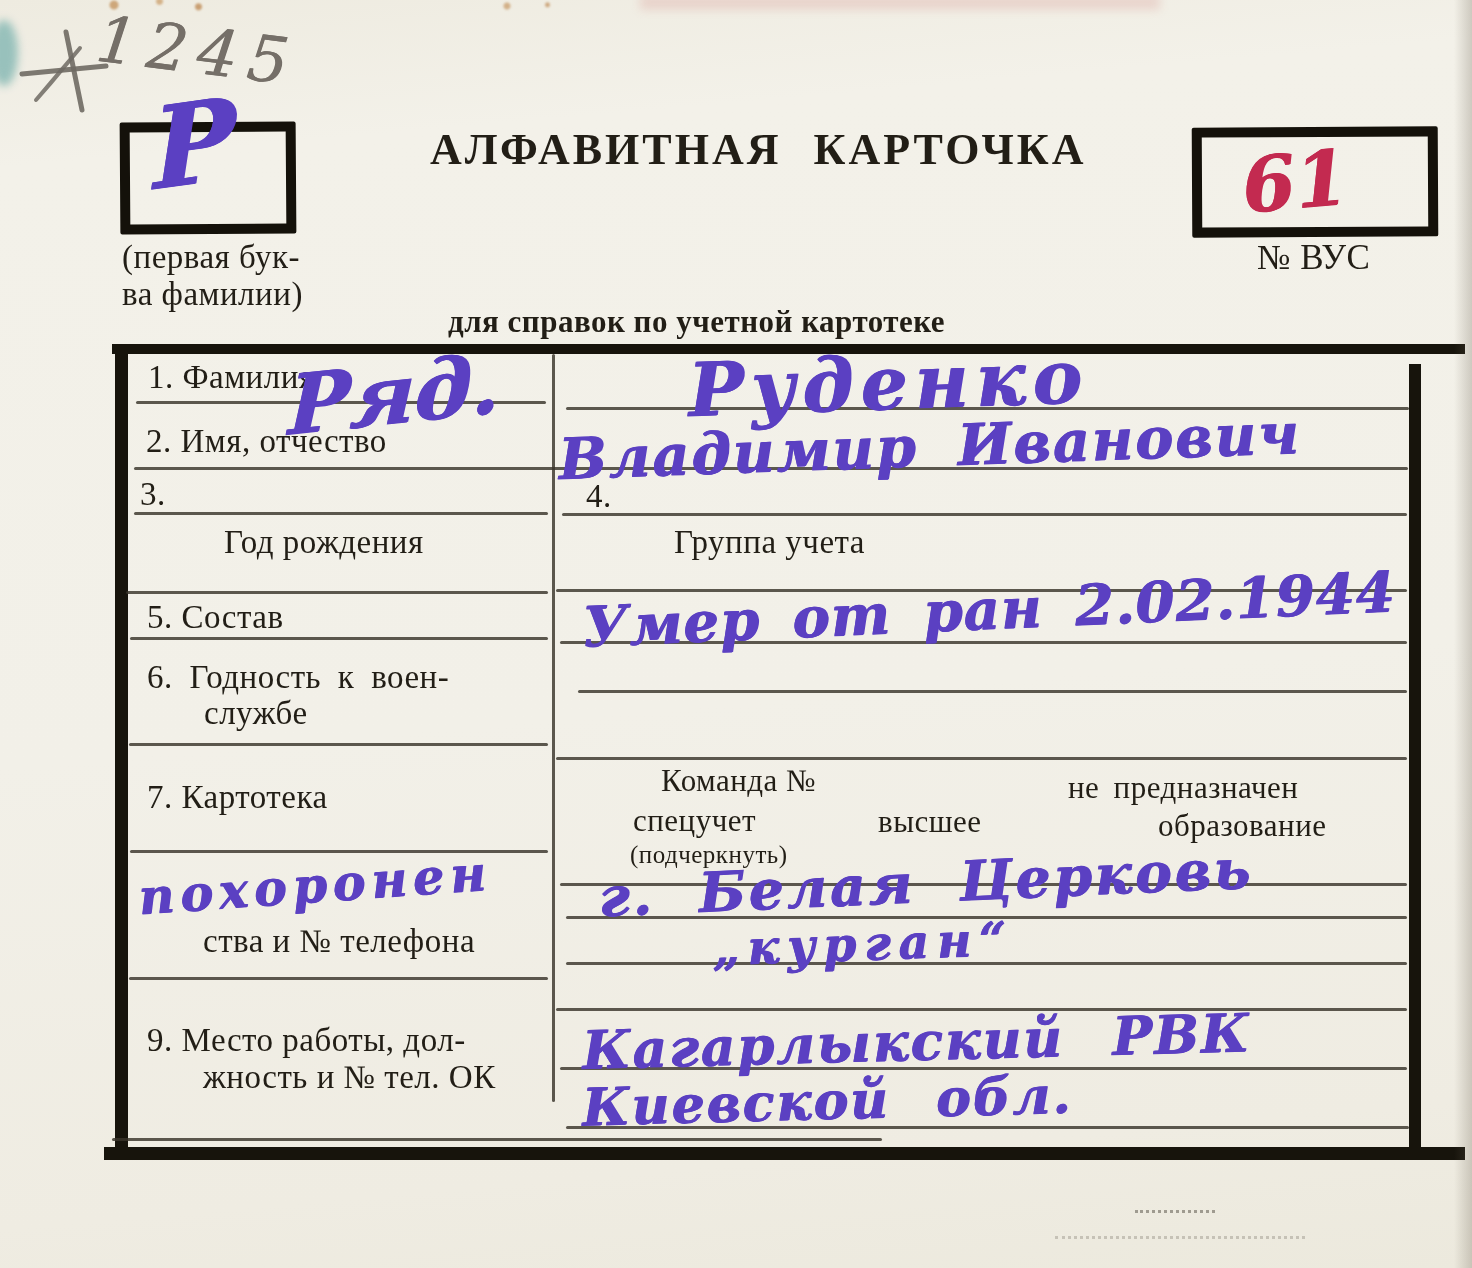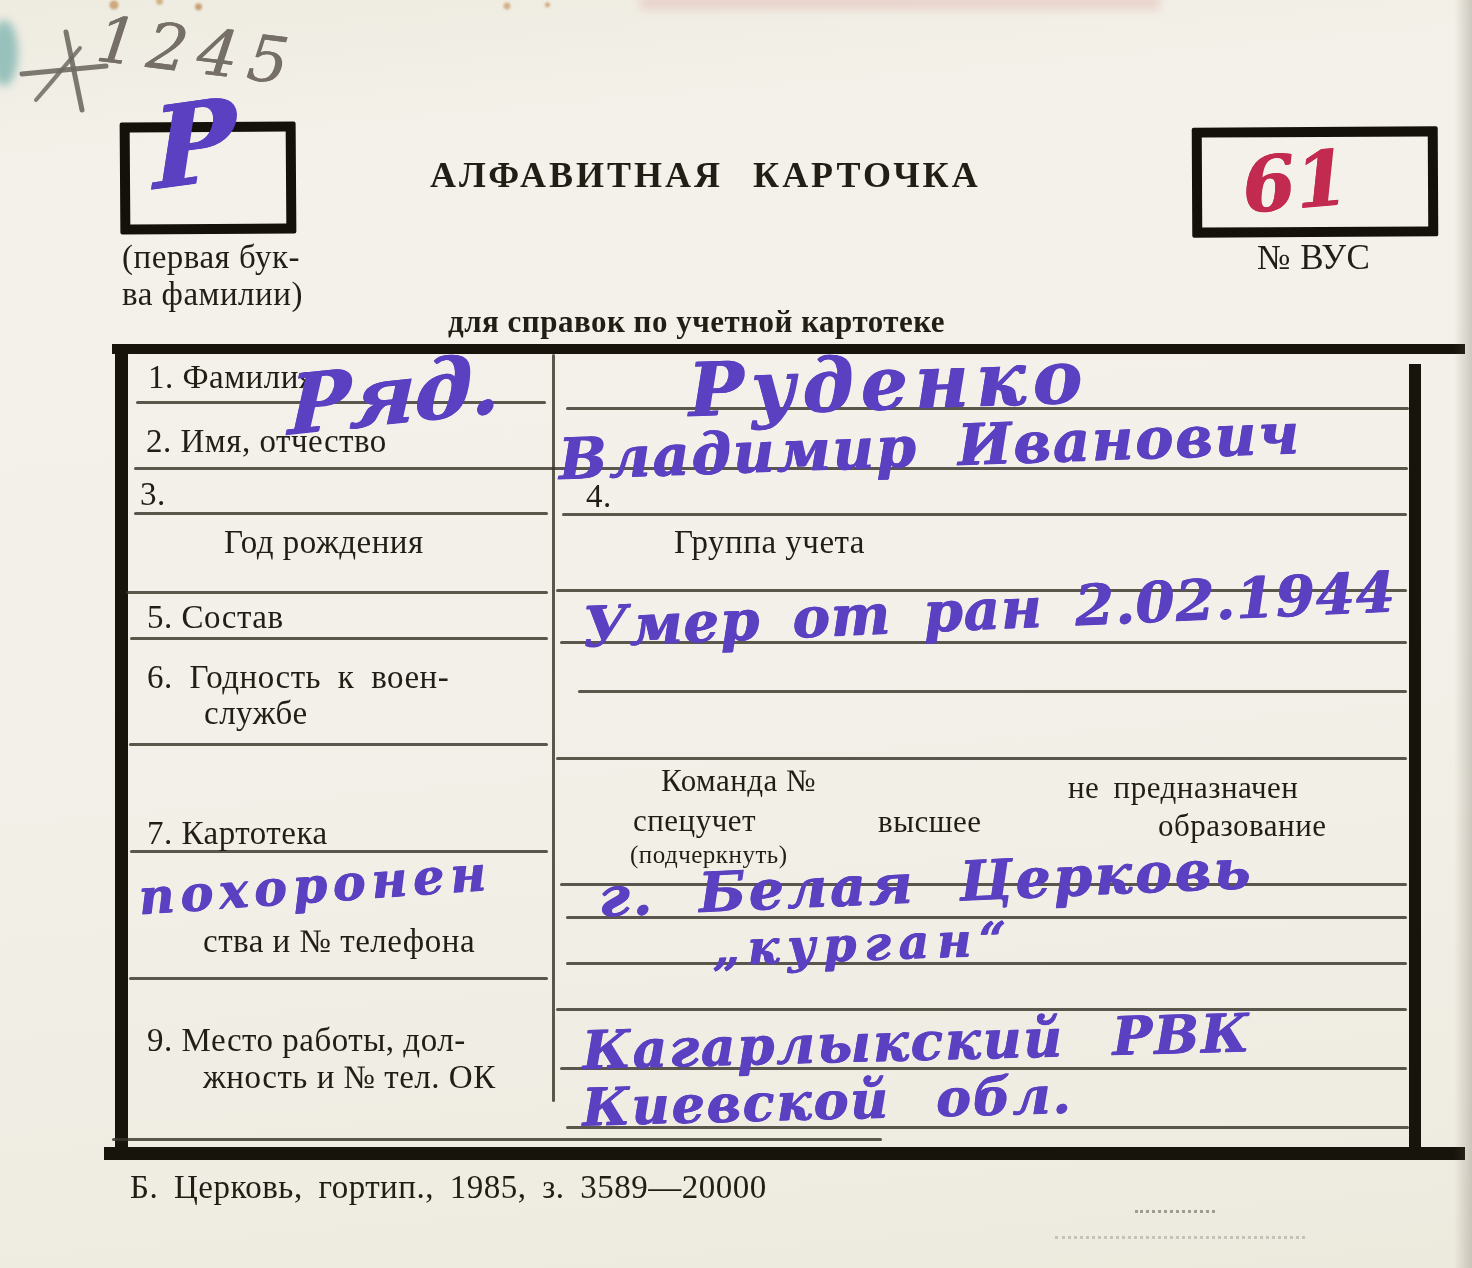--- a/index.html
+++ b/index.html
@@ -43,21 +43,21 @@
     <path d="M52 6 L68 84" stroke="#6f6a63" stroke-width="5" fill="none" stroke-linecap="round" opacity=".9"></path>
     <path d="M22 74 L66 22 L36 58 Z" stroke="#6f6a63" stroke-width="4" fill="none" stroke-linejoin="round" opacity=".85"></path>
   </svg>
   <div class="hw hw-pencil" style="left:96px;top:14px;font-size:64px;letter-spacing:10px;transform:rotate(7deg);">1245</div>
 
   <div class="stampbox" style="left:120px;top:122px;width:156px;height:92px;transform:rotate(-.4deg);"></div>
   <div class="hw" style="left:152px;top:78px;font-size:112px;transform:rotate(-8deg) skewX(-6deg);">Р</div>
   <div class="pr" style="left:122px;top:240px;">(первая бук-</div>
   <div class="pr" style="left:122px;top:277px;">ва фамилии)</div>
 
-  <div class="pr bold" style="left:430px;top:127px;width:645px;text-align:left;font-size:36px;letter-spacing:3px;word-spacing:18px;margin-top:30px;">АЛФАВИТНАЯ  КАРТОЧКА</div>
+  <div class="pr bold" style="left:430px;top:127px;width:645px;text-align:left;font-size:44px;letter-spacing:3px;word-spacing:18px;">АЛФАВИТНАЯ  КАРТОЧКА</div>
 
   <div class="stampbox" style="left:1192px;top:127px;width:226px;height:90px;transform:rotate(-.3deg);"></div>
   <div class="hw hw-red" style="left:1242px;top:137px;font-size:76px;transform:rotate(-5deg);">61</div>
   <div class="pr" style="left:1257px;top:240px;font-size:35px;">№ ВУС</div>
 
   <div class="pr bold" style="left:448px;top:306px;font-size:31px;">для справок по учетной картотеке</div>
 
   <div class="bd" style="left:112px;top:344px;width:1353px;height:10px;"></div>
   <div class="bd" style="left:115px;top:344px;width:13px;height:816px;"></div>
   <div class="rl" style="left:112px;top:1138px;width:770px;"></div>
@@ -88,36 +88,35 @@
 
   <div class="pr" style="left:148px;top:360px;">1. Фамилия</div>
   <div class="pr" style="left:146px;top:424px;">2. Имя, отчество</div>
   <div class="pr" style="left:140px;top:477px;">3.</div>
   <div class="pr" style="left:224px;top:525px;">Год рождения</div>
   <div class="pr" style="left:586px;top:479px;">4.</div>
   <div class="pr" style="left:674px;top:525px;">Группа учета</div>
   <div class="pr" style="left:147px;top:600px;">5. Состав</div>
   <div class="pr" style="left:147px;top:660px;word-spacing:8px;">6. Годность к воен-</div>
   <div class="pr" style="left:204px;top:696px;">службе</div>
-  <div class="pr" style="left:147px;top:816px;">7. Картотека</div>
+  <div class="pr" style="left:147px;top:780px;">7. Картотека</div>
   <div class="pr" style="left:633px;top:765px;font-size:31px;margin-left:28px;">Команда №</div>
   <div class="pr" style="left:1068px;top:772px;font-size:31px;word-spacing:6px;">не предназначен</div>
   <div class="pr" style="left:633px;top:805px;font-size:31px;">спецучет</div>
   <div class="pr" style="left:878px;top:806px;font-size:31px;">высшее</div>
   <div class="pr" style="left:1158px;top:810px;font-size:31px;">образование</div>
   <div class="pr" style="left:630px;top:842px;font-size:25px;">(подчеркнуть)</div>
   <div class="pr" style="left:203px;top:924px;">ства и № телефона</div>
   <div class="pr" style="left:147px;top:1023px;">9. Место работы, дол-</div>
   <div class="pr" style="left:203px;top:1060px;">жность и № тел. ОК</div>
 
   <div class="hw" style="left:288px;top:346px;font-size:82px;transform:rotate(-6deg) skewX(-8deg);">Ряд.</div>
   <div class="hw" style="left:688px;top:340px;font-size:74px;letter-spacing:7px;transform:rotate(-2deg);">Руденко</div>
   <div class="hw" style="left:558px;top:412px;font-size:57px;word-spacing:18px;letter-spacing:2px;transform:rotate(-2deg);">Владимир Иванович</div>
   <div class="hw" style="left:582px;top:576px;font-size:56px;word-spacing:12px;letter-spacing:1px;transform:rotate(-2.5deg);">Умер от ран 2.02.1944</div>
   <div class="hw" style="left:138px;top:856px;font-size:49px;letter-spacing:6px;transform:rotate(-4deg);">похоронен</div>
   <div class="hw" style="left:598px;top:850px;font-size:55px;word-spacing:22px;letter-spacing:3px;transform:rotate(-2.5deg);">г. Белая Церковь</div>
   <div class="hw" style="left:712px;top:916px;font-size:47px;letter-spacing:8px;transform:rotate(-2deg);">„курган“</div>
   <div class="hw" style="left:582px;top:1010px;font-size:53px;word-spacing:28px;letter-spacing:2px;transform:rotate(-1.5deg);">Кагарлыкский РВК</div>
   <div class="hw" style="left:582px;top:1070px;font-size:52px;word-spacing:26px;letter-spacing:2px;transform:rotate(-1.5deg);">Киевской обл.</div>
 
-  <div class="pr" style="left:130px;top:1170px;font-size:33px;word-spacing:7px;">Б. Церковь, гортип., 1985, з. 3589—20000</div>
 
 </div>
 
 </body></html>

